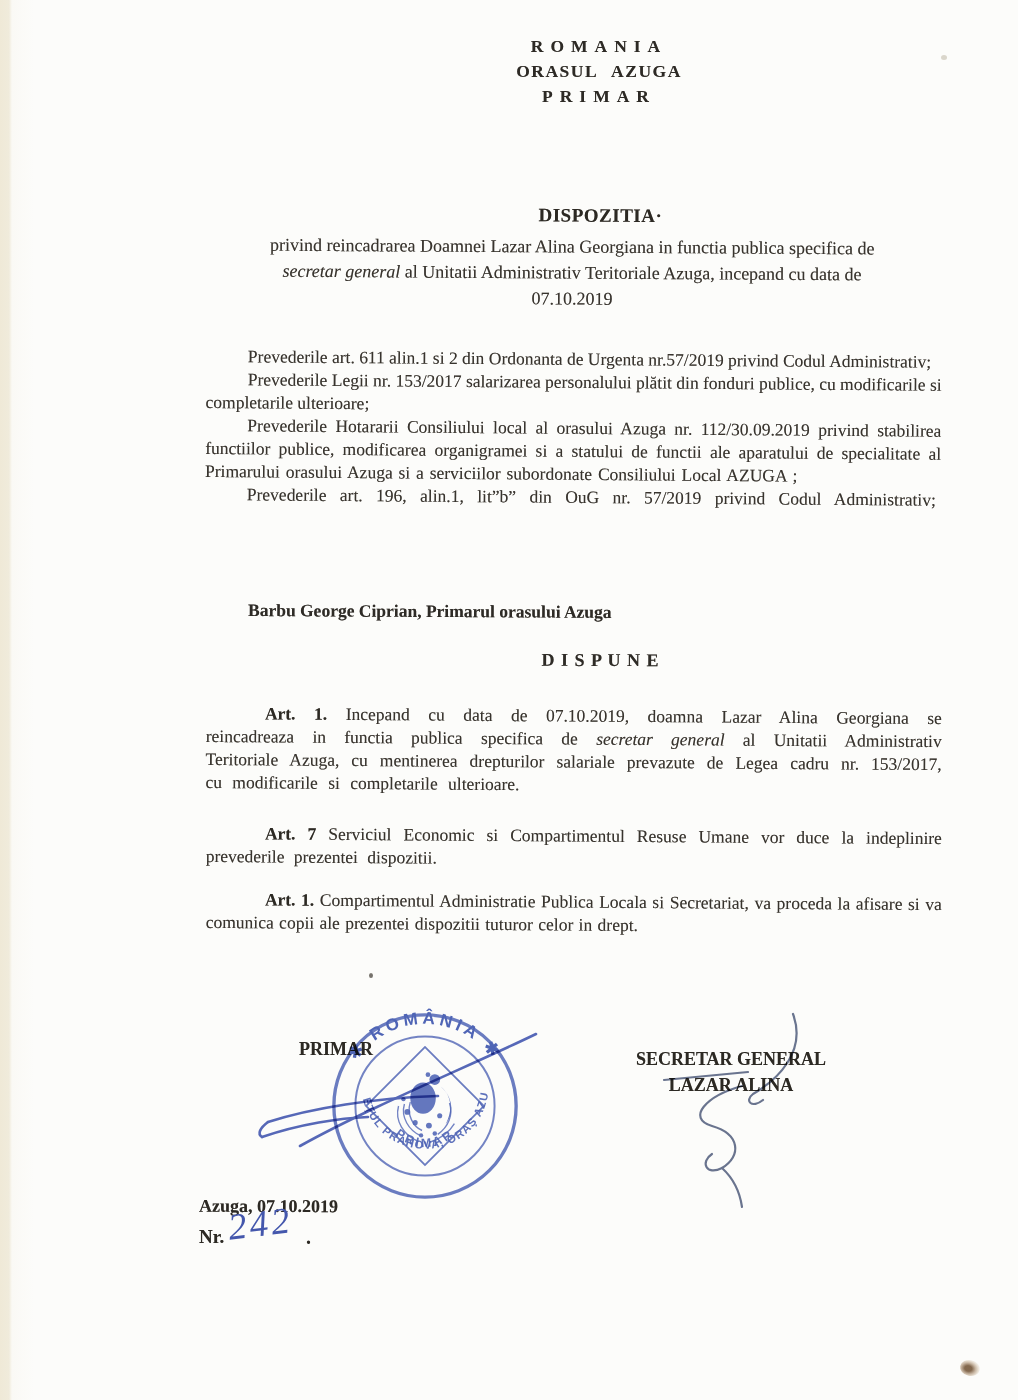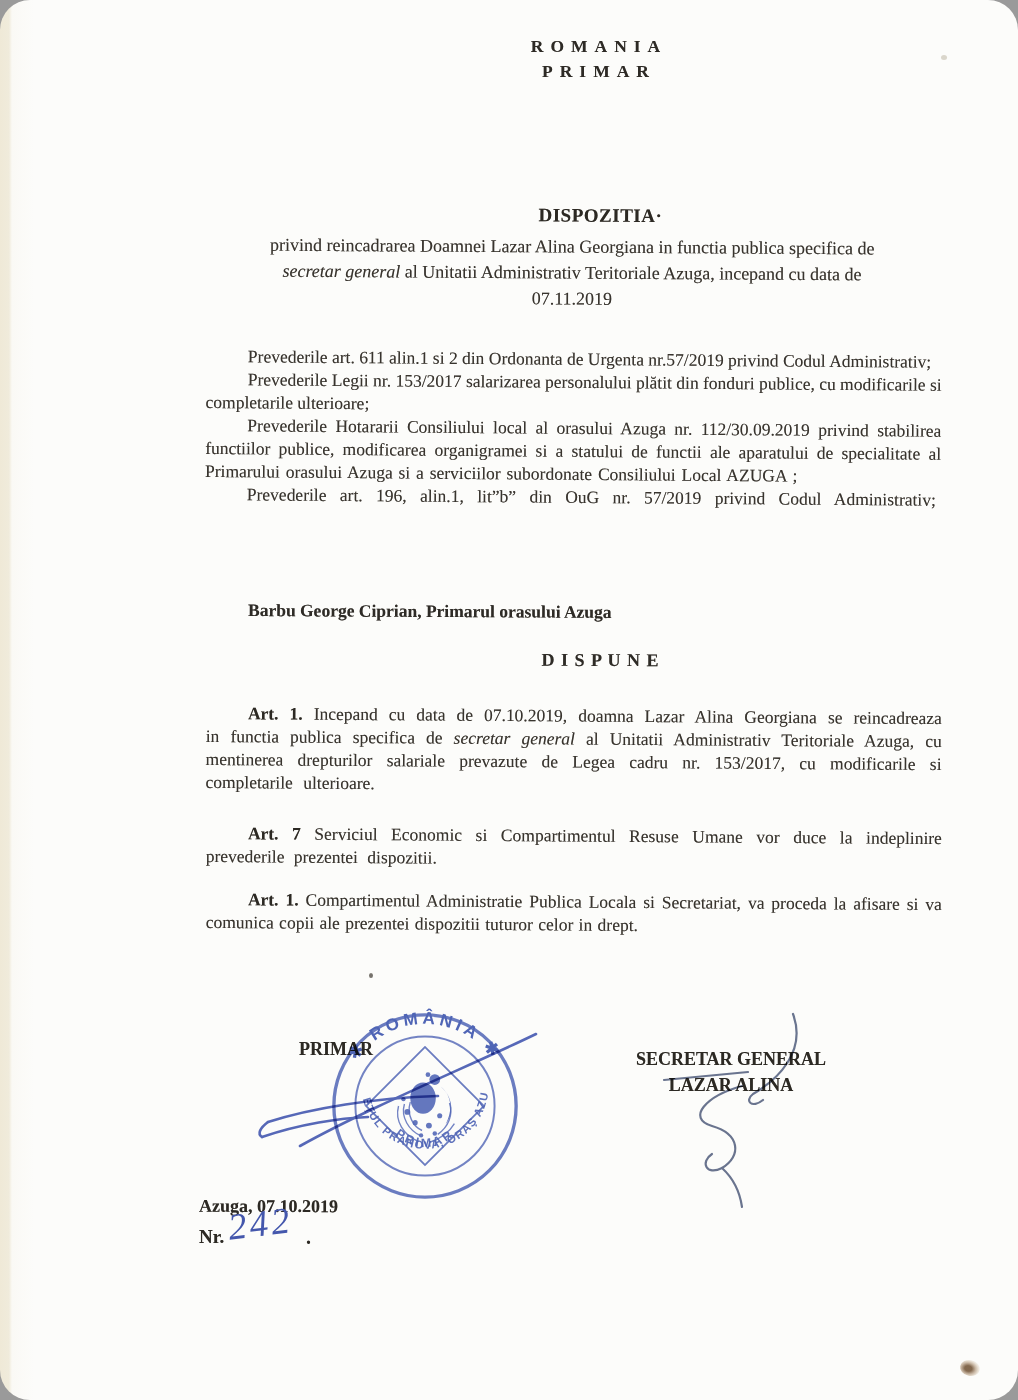--- a/index.html
+++ b/index.html
@@ -1,19 +1,19 @@
 <!DOCTYPE html>
 <html><head>
 <meta charset="utf-8">
 <style>
   html,body { margin:0; padding:0; background:#9a9a9a; }
   .page {
     position:relative; width:1018px; height:1400px; overflow:hidden;
     background:linear-gradient(90deg,#efe9d7 0px,#f0ebdb 9px,#faf9f5 12px,#fcfcfa 34px,#fcfcfa 100%);
-    font-family:"Liberation Serif", serif; color:#38342e;border-radius:30px;
+    font-family:"Liberation Serif", serif; color:#38342e;
   }
   .txt { text-shadow:0 0 .6px rgba(60,54,46,.45); }
 
   .letterhead { position:absolute; left:190px; top:34px; width:818px; text-align:center;
     font-weight:bold; font-size:17.5px; line-height:25px; color:#2d2a25; }
   .lh-spread { letter-spacing:7px; }
   .lh-mid    { letter-spacing:1.5px; word-spacing:9px; }
 
   .title-block { position:absolute; left:150px; top:202px; width:845px; text-align:center;
     transform:rotate(.35deg); transform-origin:0 0; }
@@ -30,21 +30,21 @@
 
   .issuer { position:absolute; left:248px; top:601px; font-weight:bold; font-size:17.5px;
     color:#2e2b26; transform:rotate(.3deg); margin:0; }
   .dispune { position:absolute; left:150px; top:650px; width:845px; text-align:center;
     font-weight:bold; font-size:18px; letter-spacing:1px; color:#2e2b26;
     transform:translateX(28px) rotate(.2deg); margin:0; }
 
   .article { position:absolute; left:206px; width:736px; text-align:justify;
     font-size:17.5px; line-height:23px; transform:rotate(.4deg); transform-origin:0 0;
     text-indent:42px; margin:0; }
-  .article b { color:#2c2923; }
+  .article b { color:#2c2923;margin-left:17px; }
   .art1 { top:702px; word-spacing:6px; }
   .art2 { top:822px; word-spacing:5px; }
   .art3 { top:888px; word-spacing:1px; }
 
   .sig-left  { position:absolute; left:200px; top:1036px; width:272px; text-align:center;
     font-weight:bold; font-size:18px; line-height:27px; color:#2c2923; }
   .sig-right { position:absolute; left:600px; top:1046px; width:262px; text-align:center;
     font-weight:bold; font-size:18px; line-height:26px; color:#2c2923; }
 
   .stamp-svg { position:absolute; left:327px; top:1008px; width:196px; height:196px;
@@ -68,29 +68,30 @@
     background:radial-gradient(ellipse at 42% 55%, rgba(110,79,48,.85) 0 22%, rgba(150,115,78,.5) 45%, rgba(190,165,130,.3) 62%, transparent 78%);
     transform:rotate(12deg); border-radius:50%; }
 </style>
 </head>
 <body>
 
 <div class="page">
 
   <header class="letterhead txt">
     <div class="lh-spread">ROMANIA</div>
+    <div class="lh-mid">ORASUL AZUGA</div>
     <div class="lh-spread">PRIMAR</div>
   </header>
 
   <section class="title-block txt">
     <div class="doc-title">DISPOZITIA·</div>
     <p class="doc-subtitle">
       <span>privind reincadrarea Doamnei Lazar Alina Georgiana in functia publica specifica de</span><br>
       <em>secretar general</em><span> al Unitatii Administrativ Teritoriale Azuga, incepand cu data de</span><br>
-      <span>07.11.2019</span>
+      <span>07.10.2019</span>
     </p>
   </section>
 
   <section class="preamble txt">
     <p class="p1">Prevederile art. 611 alin.1 si 2 din Ordonanta de Urgenta nr.57/2019 privind Codul Administrativ;</p>
     <p class="p2">Prevederile Legii nr. 153/2017 salarizarea personalului plătit din fonduri publice, cu modificarile si completarile ulterioare;</p>
     <p class="p3">Prevederile Hotararii Consiliului local al orasului Azuga nr. 112/30.09.2019 privind stabilirea functiilor publice, modificarea organigramei si a statului de functii ale aparatului de specialitate al Primarului orasului Azuga si a serviciilor subordonate Consiliului Local AZUGA ;</p>
     <p class="p4">Prevederile art. 196, alin.1, lit”b” din OuG nr. 57/2019 privind Codul Administrativ;</p>
   </section>
 

